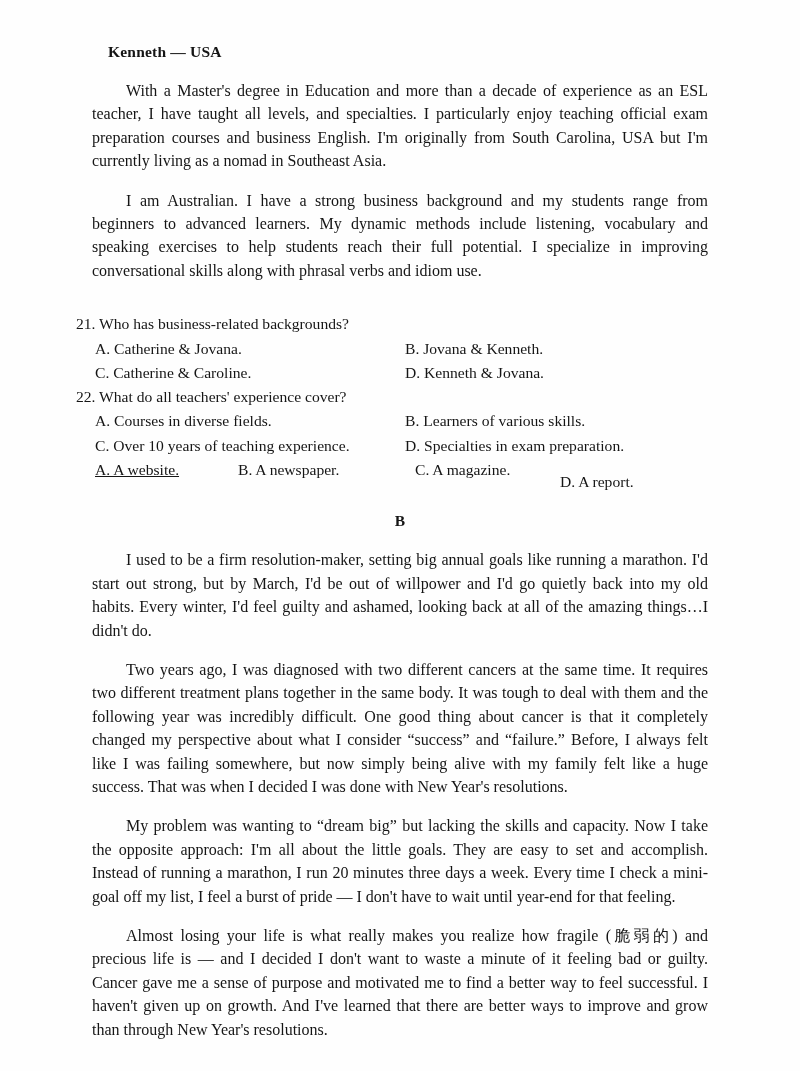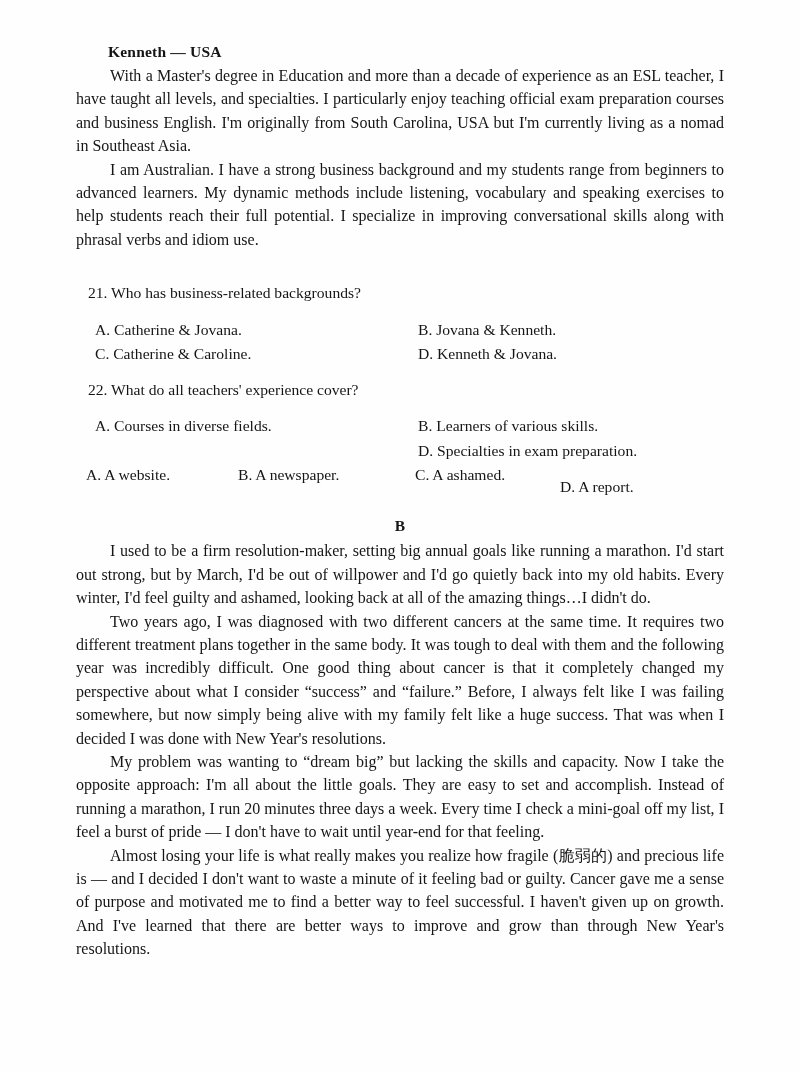--- a/index.html
+++ b/index.html
@@ -30,71 +30,71 @@
   }
   .sec-head {
     font-size: 15.5px;
     font-weight: bold;
     margin: 0 0 1px 0;
     padding-left: 32px;
     letter-spacing: 0.2px;
     line-height: 23px;
   }
   p.body-par {
-    margin: 0;
+    margin: 16px;
     font-size: 16px;
     line-height: 23.4px;
     text-align: justify;
     text-justify: inter-word;
     text-indent: 34px;
     -webkit-hyphens: none;
     hyphens: none;
   }
   p.body-par.last-block {
     margin-bottom: 0;
   }
   .qblock {
     margin-top: 30px;
   }
   .qline {
     font-size: 15.6px;
     line-height: 24.3px;
-    margin: 12px;
+    margin: 0;
     white-space: nowrap;
   }
   .opts2 {
     position: relative;
     height: 24.3px;
     font-size: 15.6px;
     line-height: 24.3px;
   }
   .opts2 .col-a {
     position: absolute;
     left: 19px;
     top: 0;
     white-space: nowrap;
   }
   .opts2 .col-b {
     position: absolute;
-    left: 342px;
+    left: 329px;
     top: 0;
     white-space: nowrap;
   }
   .opts4 {
     position: relative;
     height: 24.3px;
     font-size: 15.6px;
     line-height: 24.3px;
   }
   .opts4 span {
     position: absolute;
     top: 0;
     white-space: nowrap;
   }
-  .opts4 .o1 { left: 10px; }
+  .opts4 .o1 { left: 19px; text-decoration: underline; }
   .opts4 .o2 { left: 162px; text-align: right; }
   .opts4 .o3 { left: 339px; }
   .opts4 .o4 { left: 484px; margin-top: 12px; }
 
   .part-letter {
     text-align: center;
     font-size: 15.5px;
     font-weight: bold;
     margin: 28px 0 2px 0;
     line-height: 22px;
@@ -142,29 +142,30 @@
         </div>
       </div>
 
       <div>
         <p class="qline">22. What do all teachers' experience cover?</p>
         <div class="opts2">
           <span class="col-a">A. Courses in diverse fields.</span>
           <span class="col-b">B. Learners of various skills.</span>
         </div>
         <div class="opts2">
+          <span class="col-a">C. Over 10 years of teaching experience.</span>
           <span class="col-b">D. Specialties in exam preparation.</span>
         </div>
       </div>
 
       <div>
         <div class="opts4">
           <span class="o1">A. A website.</span>
           <span class="o2">B. A newspaper.</span>
-          <span class="o3">C. A ashamed.</span>
+          <span class="o3">C. A magazine.</span>
           <span class="o4">D. A report.</span>
         </div>
       </div>
 
     </div>
 
     <div class="passage-b">
       <div class="part-letter">B</div>
       <p class="body-par">I used to be a firm resolution-maker, setting big annual goals like running a marathon. I'd start out strong, but by March, I'd be out of willpower and I'd go quietly back into my old habits. Every winter, I'd feel guilty and ashamed, looking back at all of the amazing things…I didn't do.</p>
       <p class="body-par">Two years ago, I was diagnosed with two different cancers at the same time. It requires two different treatment plans together in the same body. It was tough to deal with them and the following year was incredibly difficult. One good thing about cancer is that it completely changed my perspective about what I consider “success” and “failure.” Before, I always felt like I was failing somewhere, but now simply being alive with my family felt like a huge success. That was when I decided I was done with New Year's resolutions.</p>

